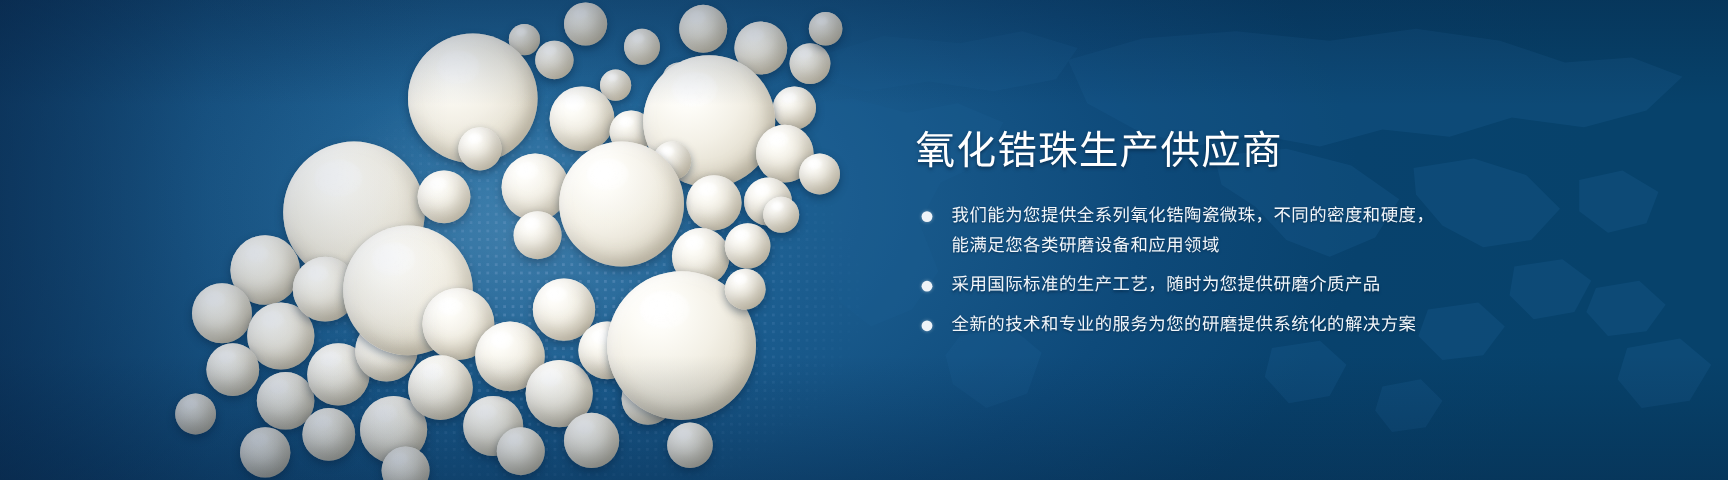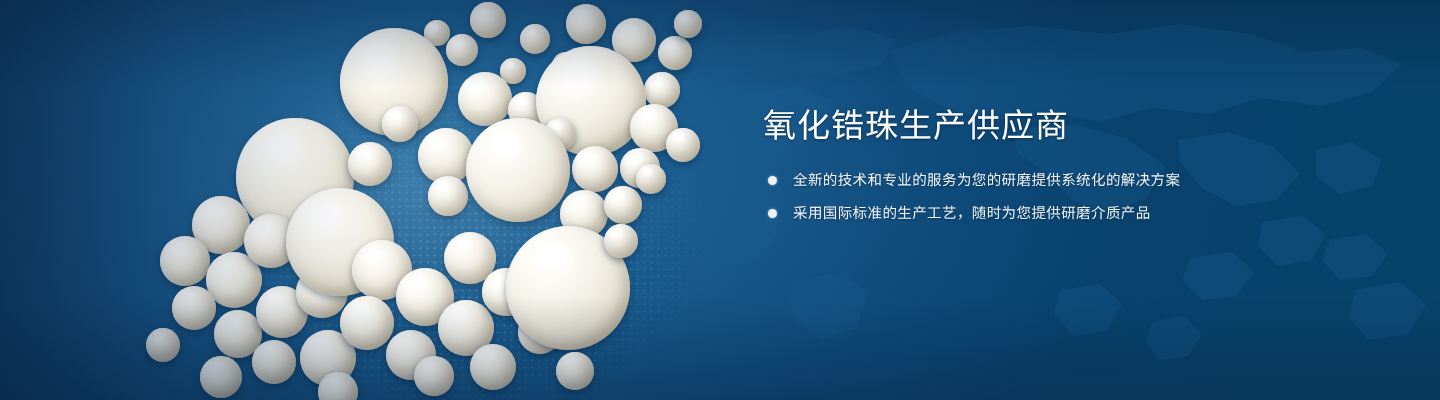--- a/index.html
+++ b/index.html
@@ -227,27 +227,32 @@
 
   <div class="bead-bloom"></div>
   <div class="bg-vignette"></div>
 
   <div class="copy">
 
     <h1 class="headline">氧化锆珠生产供应商</h1>
 
     <ul class="bullets">
 
+      <li class="bullet">
+        <span class="dot"></span>
+        <span class="bullet-line">我们能为您提供全系列氧化锆陶瓷微珠，不同的密度和硬度，</span>
+        <span class="bullet-line">能满足您各类研磨设备和应用领域</span>
+      </li>
+
+      <li class="bullet">
+        <span class="dot"></span>
+        <span class="bullet-line">采用国际标准的生产工艺，随时为您提供研磨介质产品</span>
+      </li>
 
       <li class="bullet">
         <span class="dot"></span>
         <span class="bullet-line">全新的技术和专业的服务为您的研磨提供系统化的解决方案</span>
       </li>
 
-      <li class="bullet">
-        <span class="dot"></span>
-        <span class="bullet-line">采用国际标准的生产工艺，随时为您提供研磨介质产品</span>
-      </li>
-
     </ul>
   </div>
 
 </div>
 
 </body></html>

